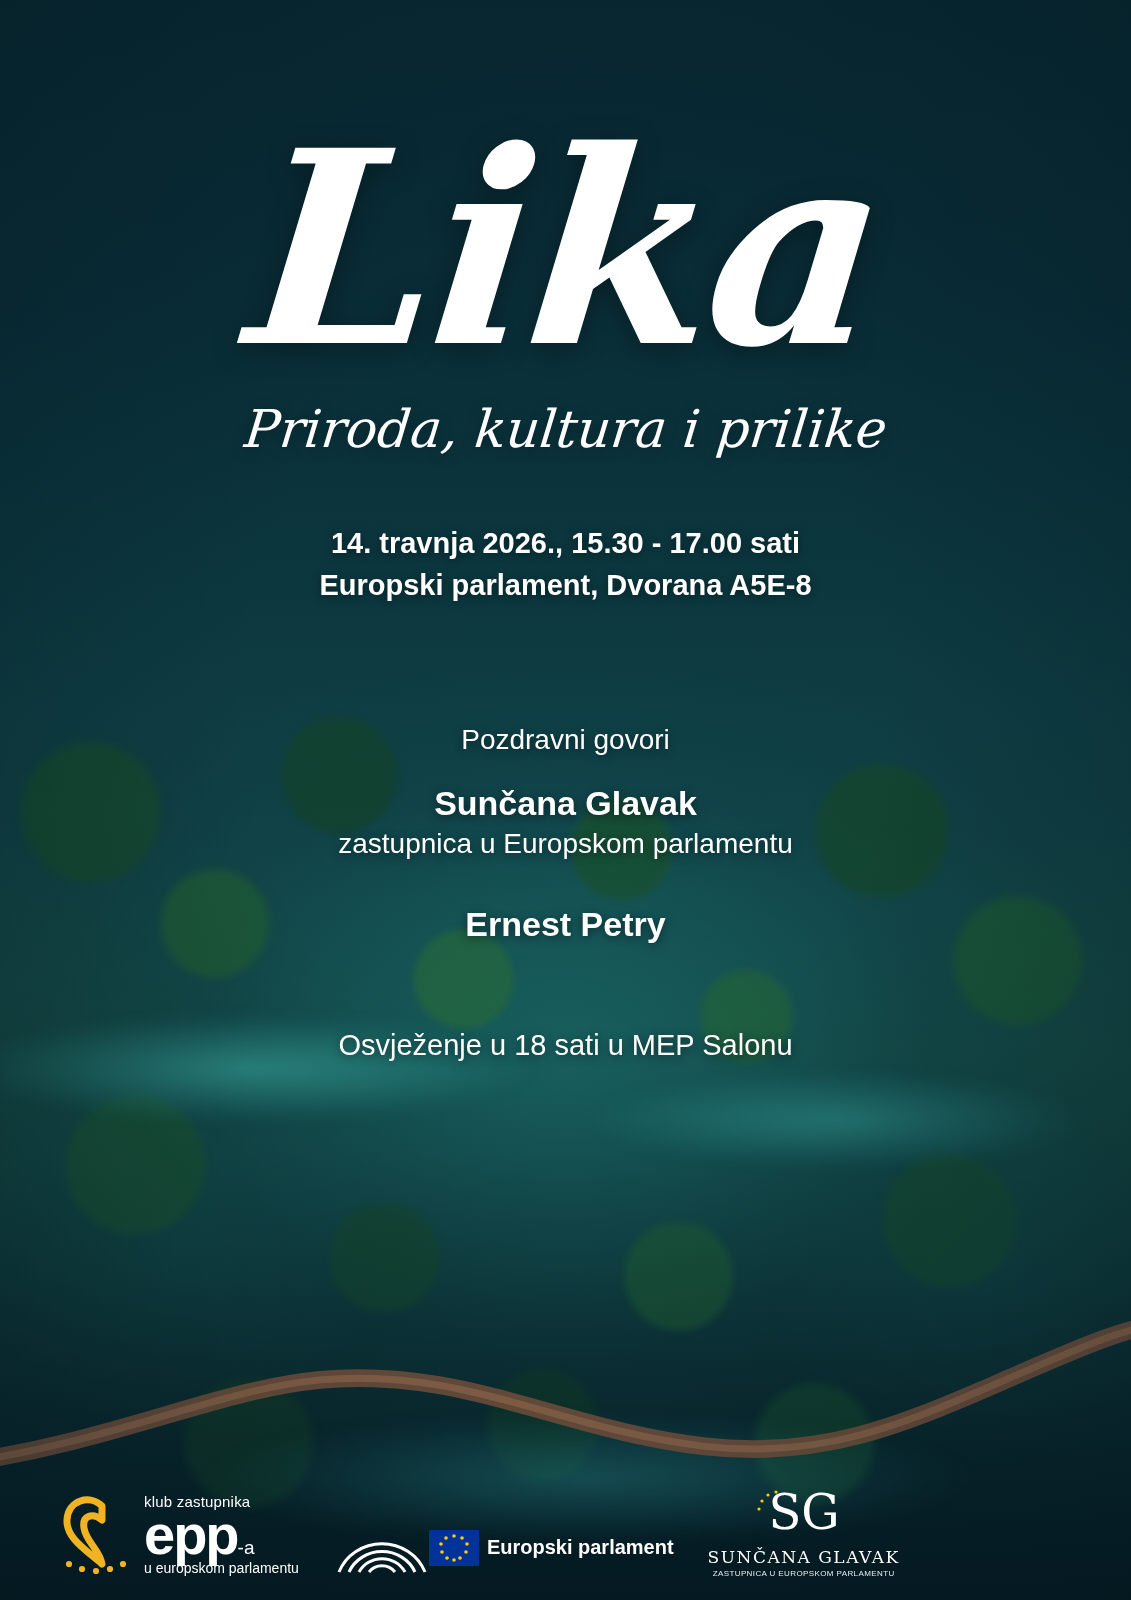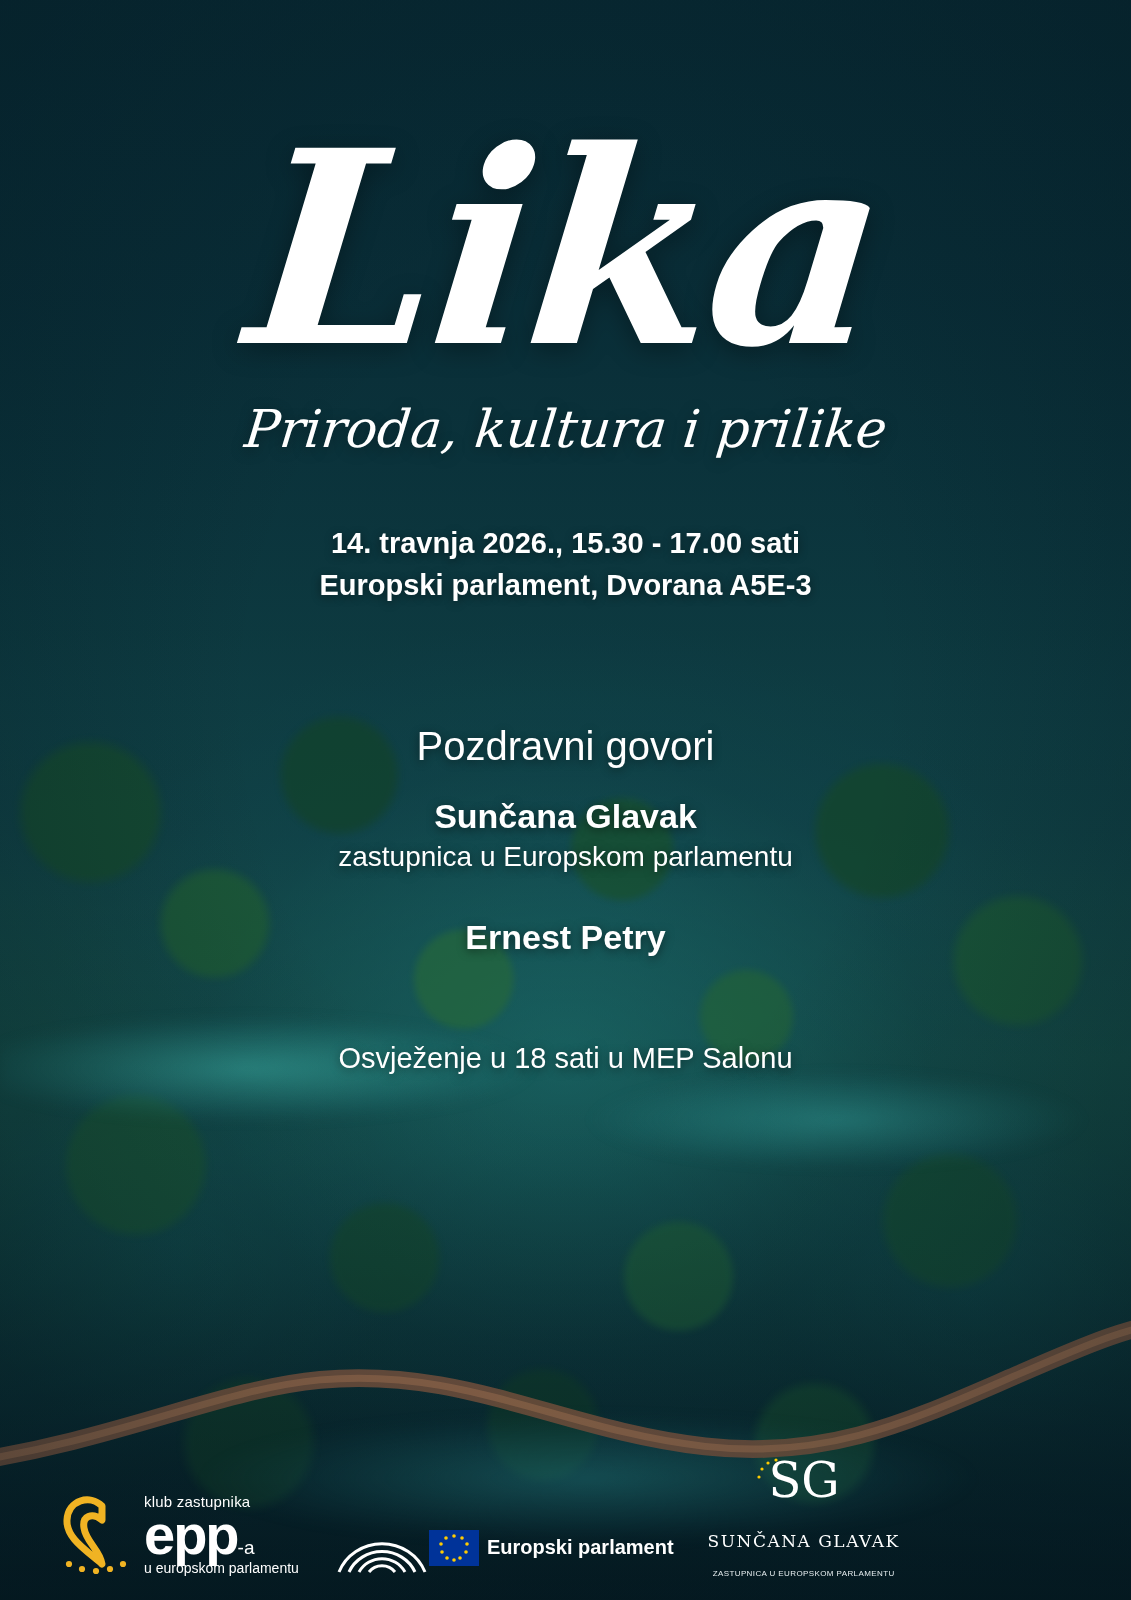--- a/index.html
+++ b/index.html
@@ -122,21 +122,21 @@
     margin-top: 64px;
     font-size: 29px;
     line-height: 1.45;
     font-weight: 700;
     text-shadow: 0 2px 10px rgba(0,0,0,0.45);
   }
   .when-where div { white-space: nowrap; }
 
   .speeches-heading {
     margin-top: 118px;
-    font-size: 40px;
+    font-size: 28px;
     font-weight: 400;
     text-shadow: 0 2px 10px rgba(0,0,0,0.45);
   }
 
   .speaker {
     margin-top: 26px;
     text-shadow: 0 2px 10px rgba(0,0,0,0.5);
   }
   .speaker + .speaker { margin-top: 40px; }
   .speaker-name {
@@ -191,21 +191,21 @@
     font-weight: normal;
     letter-spacing: 0;
     vertical-align: baseline;
   }
   .epp-bottom { font-size: 14px; margin-top: 2px; }
 
   .ep-logo { flex-direction: row; align-items: center; gap: 4px; }
   .ep-mark { display: flex; align-items: center; gap: 8px; height: 62px; }
   .ep-label { font-size: 20px; font-weight: bold; color: #ffffff; }
 
-  .sg-logo { flex-direction: column; align-items: center; gap: 18px; }
+  .sg-logo { flex-direction: column; align-items: center; gap: 2px; }
   .sg-mark { height: 66px; display: flex; align-items: center; justify-content: center; }
   .sg-name {
     font-family: "DejaVu Serif", serif;
     font-size: 17px;
     letter-spacing: 1.5px;
     color: #ffffff;
   }
   .sg-sub {
     font-size: 8px;
     letter-spacing: 0.4px;
@@ -230,21 +230,21 @@
   </div>
 
   <div class="content">
 
     <div class="title">Lika</div>
 
     <div class="subtitle">Priroda, kultura i prilike</div>
 
     <div class="when-where">
       <div>14. travnja 2026., 15.30 - 17.00 sati</div>
-      <div>Europski parlament, Dvorana A5E-3</div>
+      <div>Europski parlament, Dvorana A5E-8</div>
     </div>
 
     <div class="speeches-heading">Pozdravni govori</div>
 
     <div class="speaker">
       <div class="speaker-name">Sunčana Glavak</div>
       <div class="speaker-role">zastupnica u Europskom parlamentu</div>
     </div>
 
     <div class="speaker">

